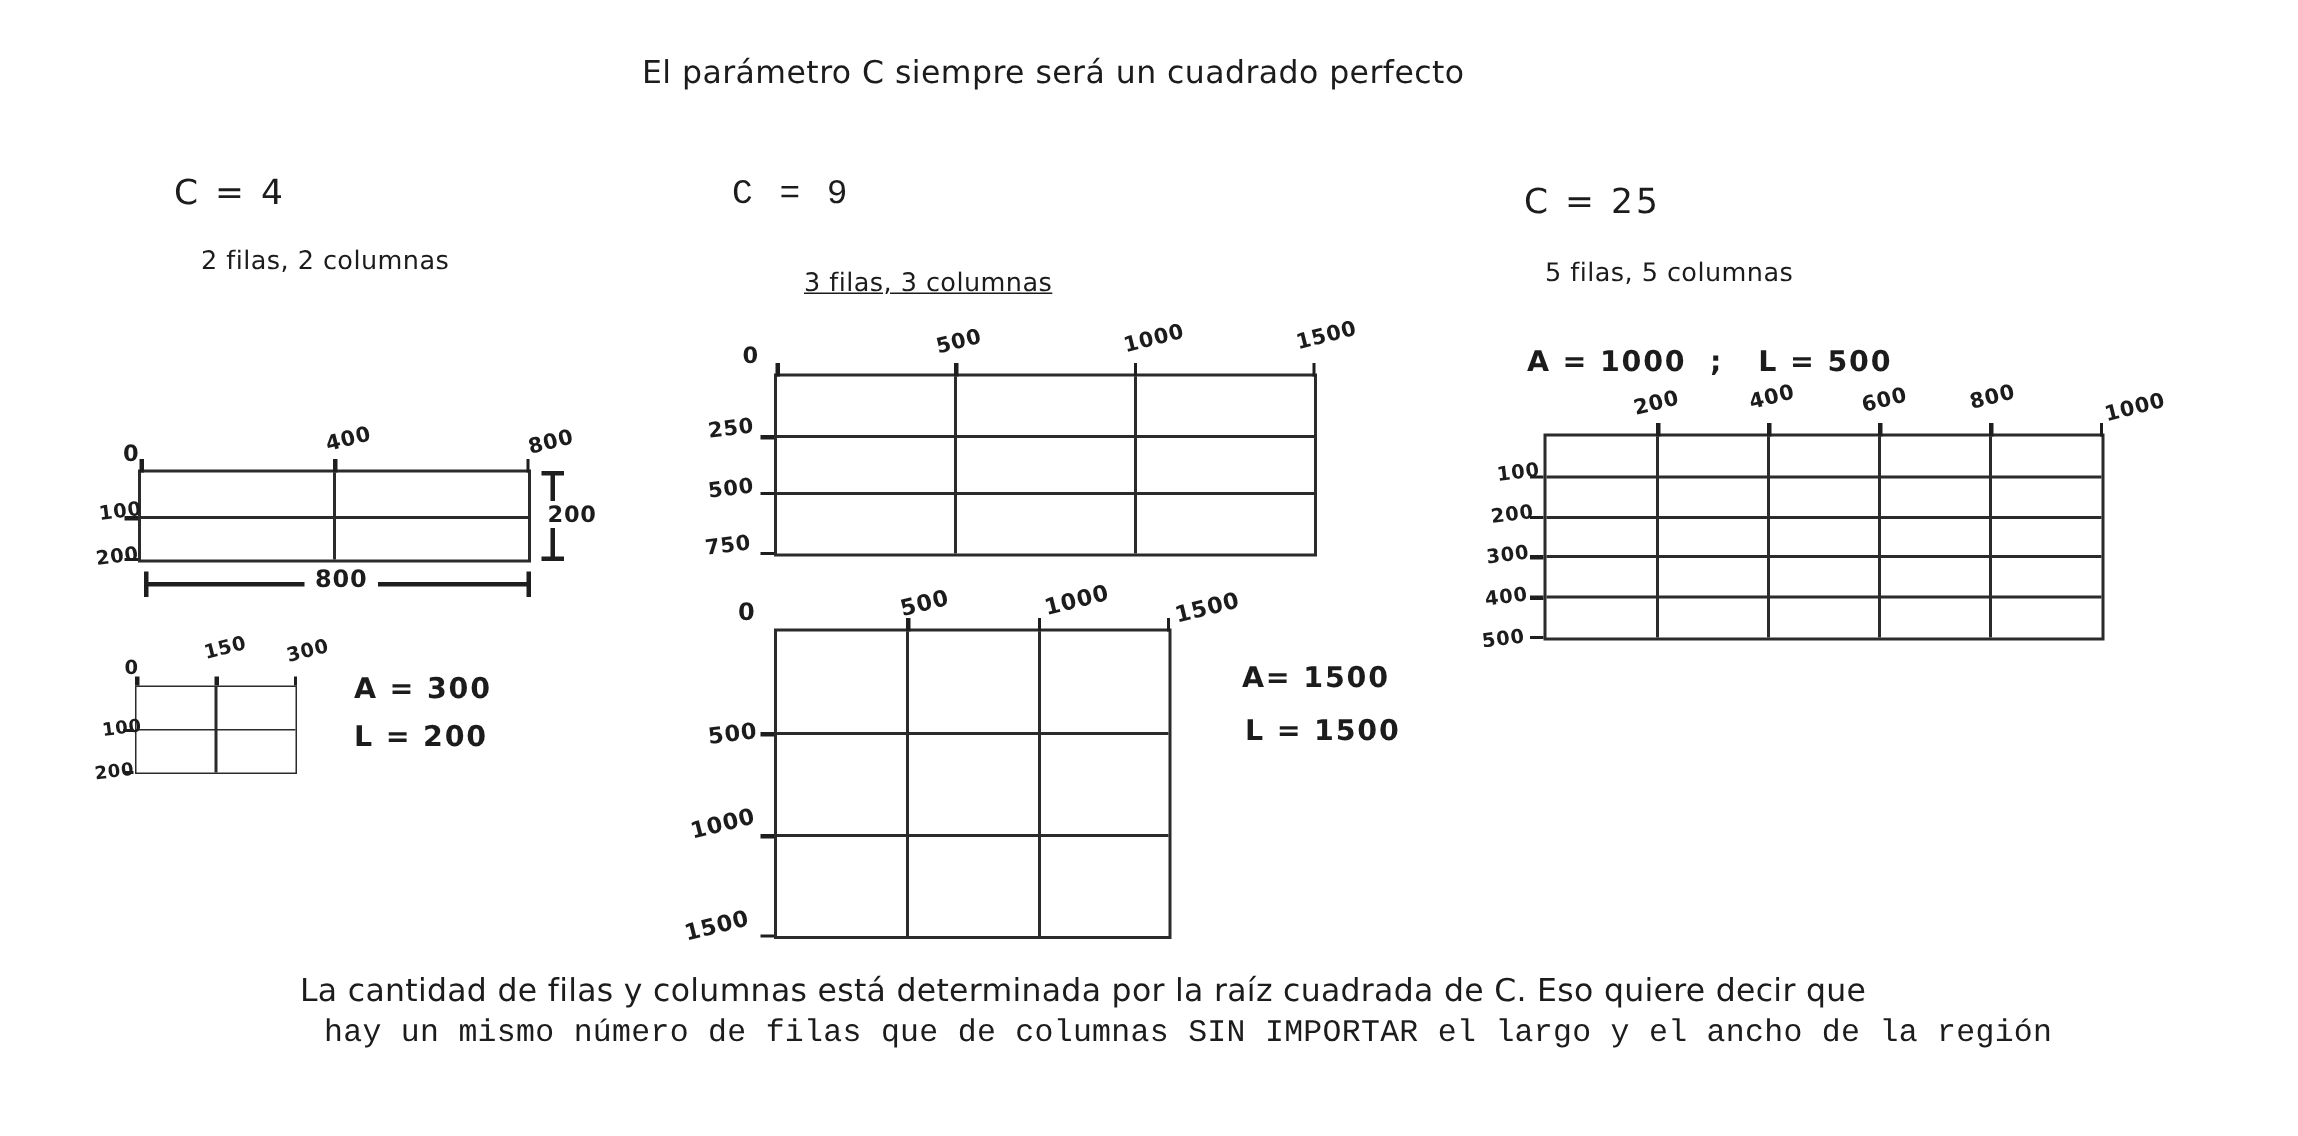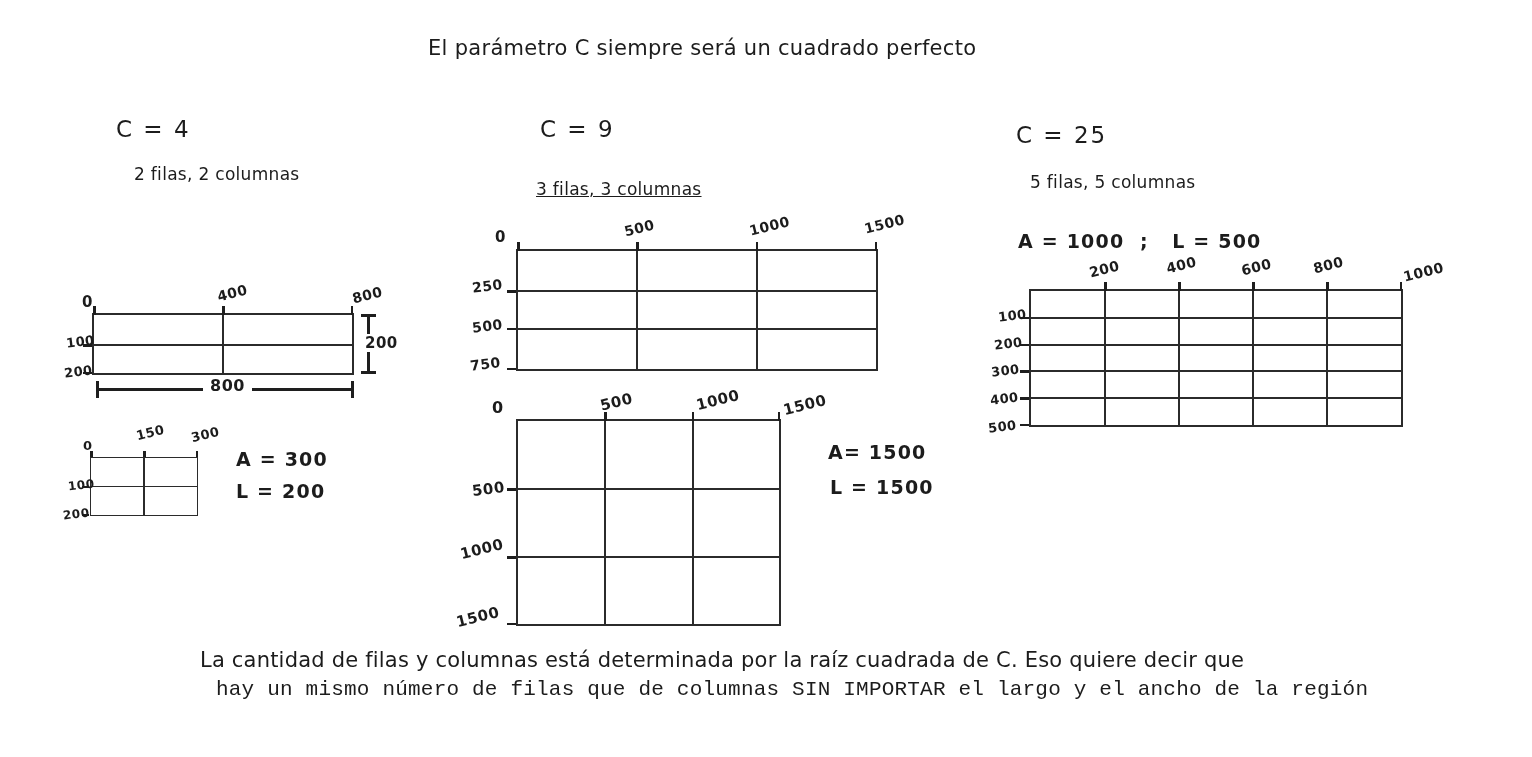--- a/index.html
+++ b/index.html
@@ -73,21 +73,21 @@
     <div class="ty" style="bottom:-1px;width:7px;left:-9px;"></div>
   </div>
   <span class="num s13" style="left:83px;top:438px;">0</span>
   <span class="num r s13" style="left:136px;top:425px;">150</span>
   <span class="num r s13" style="left:191px;top:427px;">300</span>
   <span class="num r2 s12" style="left:68px;top:478px;">100</span>
   <span class="num r2 s12" style="left:63px;top:507px;">200</span>
   <div class="t formula" style="left:236px;top:448px;">A = 300</div>
   <div class="t formula" style="left:236px;top:480px;">L = 200</div>
 
-  <div class="t h" style="left:540px;top:116px;">C = 9</div>
+  <div class="t h" style="left:488px;top:116px;font-family:Liberation Mono, monospace;">C = 9</div>
   <div class="t sub" style="left:536px;top:179px;text-decoration:underline;">3 filas, 3 columnas</div>
 
   <div class="grid" style="left:516px;top:249px;width:362px;height:122px;">
     <div class="vl" style="left:calc(33.33% - 1px);"></div>
     <div class="vl" style="left:calc(66.66% - 1px);"></div>
     <div class="hl" style="top:calc(34% - 1px);"></div>
     <div class="hl" style="top:calc(66% - 1px);"></div>
     <div class="tx" style="left:-1px;"></div>
     <div class="tx" style="left:calc(33.33% - 1px);"></div>
     <div class="tx" style="left:calc(66.66% - 1px);"></div>

